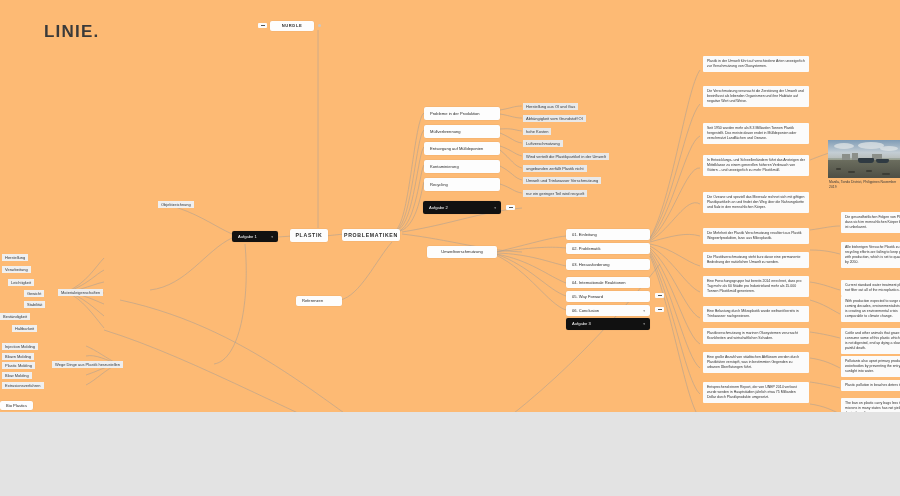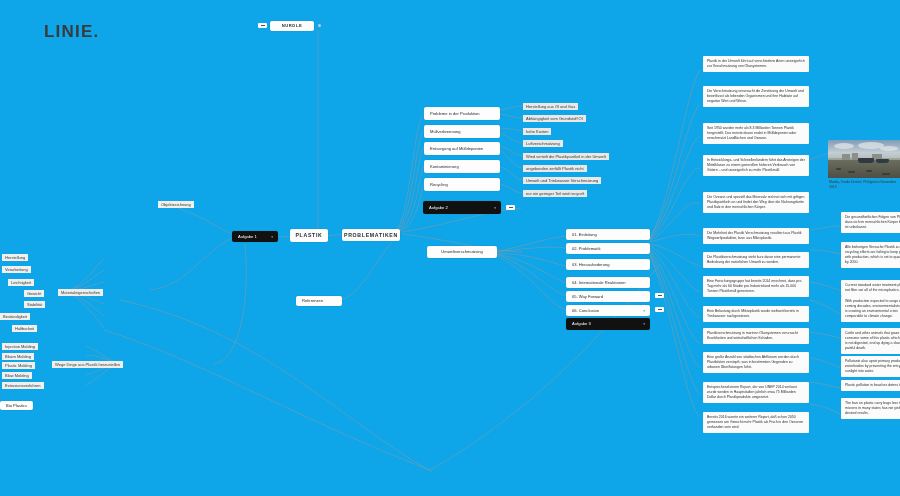--- a/index.html
+++ b/index.html
@@ -2,22 +2,22 @@
 <html><head>
 <meta charset="utf-8">
 <style>
   html, body {
     margin: 0; padding: 0;
     background: #e3e3e3;
     font-family: "Liberation Sans", sans-serif;
   }
   #canvas {
     position: relative;
-    width: 900px; height: 496px;
-    background: #0ea5e9;
+    width: 900px; height: 412px;
+    background: #fdba74;
     overflow: hidden;
   }
   #edges { position: absolute; left: 0; top: 0; width: 900px; height: 496px; pointer-events: none; }
 
   .brand {
     position: absolute; left: 44px; top: 22px;
     font-size: 17px; font-weight: bold; letter-spacing: 1.2px;
     color: #3a3a3a;
   }
 

